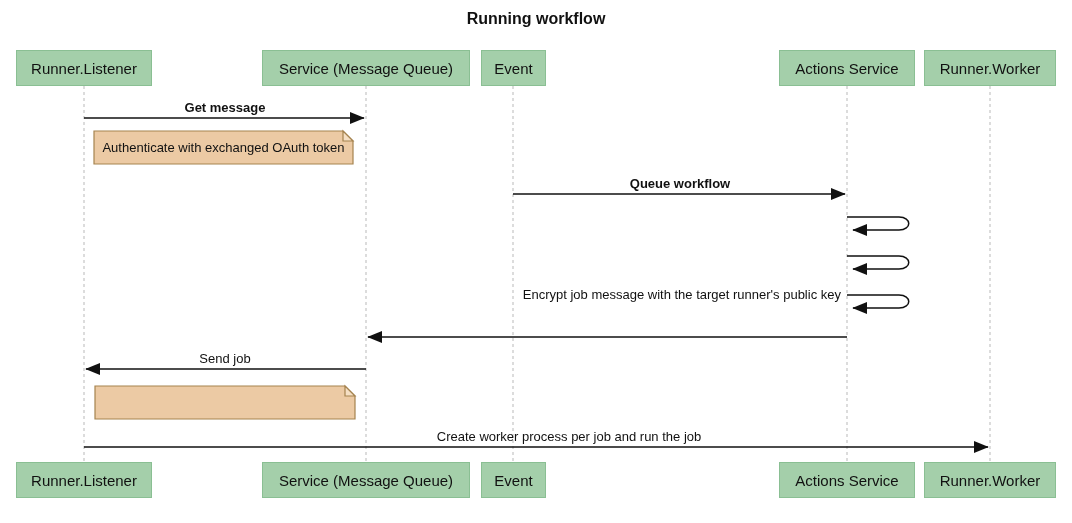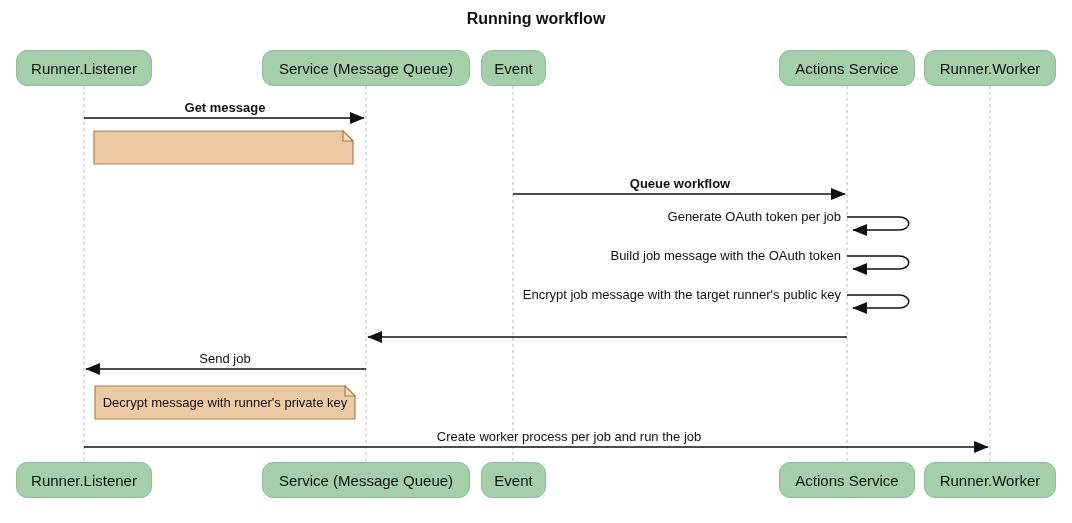--- a/index.html
+++ b/index.html
@@ -2,21 +2,21 @@
 <html><head>
 <meta charset="utf-8">
 <style>
   html,body{margin:0;padding:0;background:#ffffff;}
   body{font-family:"Liberation Sans", sans-serif; width:1072px; height:523px; position:relative; overflow:hidden; color:#111;}
   .diagram{position:absolute; left:0; top:0; width:1072px; height:441px;}
   svg.canvas{position:absolute; left:0; top:0;}
   .title{position:absolute; left:0; top:10px; width:1072px; text-align:center; font-size:16px; font-weight:bold; color:#111;}
   .actor{
     position:absolute; height:36px; box-sizing:border-box;
-    background:#a4cfaa; border:1px solid #8abf93; border-radius:11px;
+    background:#a4cfaa; border:1px solid #8abf93; border-radius:0;
     display:flex; align-items:center; justify-content:center;
     font-size:15px; color:#111; white-space:nowrap;
   }
   .msg{
     position:absolute; font-size:13px; color:#111; white-space:nowrap;
     transform:translateX(-50%);
   }
   .msg.right-align{transform:translate(-100%,-50%);}
   .note-text{
     position:absolute; font-size:13px; color:#111; white-space:nowrap;
@@ -91,21 +91,19 @@
     </div>
   <div class="actor" style="left:779px; top:462px; width:136px;">
       <span>Actions Service</span>
     </div>
   <div class="actor" style="left:924px; top:462px; width:132px;">
       <span>Runner.Worker</span>
     </div>
 
   <div class="msg" style="left:225px; top:100px;font-weight:bold;">Get message</div>
   <div class="msg" style="left:680px; top:176px;font-weight:bold;">Queue workflow</div>
-  <div class="msg right-align" style="left:841px; top:216px;">Generate OAuth token per job</div>
-  <div class="msg right-align" style="left:841px; top:255px;">Build job message with the OAuth token</div>
   <div class="msg right-align" style="left:841px; top:294px;text-align:center;">Encrypt job message with the target runner's public key</div>
   <div class="msg" style="left:225px; top:351px;text-align:right;">Send job</div>
   <div class="msg" style="left:537px; top:429px;margin-left:32px;">Create worker process per job and run the job</div>
 
-  <div class="note-text" style="left:95px; top:386px; width:260px; height:33px;">Decrypt message with runner's private key</div>
+  <div class="note-text" style="left:94px; top:131px; width:259px; height:33px;">Authenticate with exchanged OAuth token</div>
 
 </div>
 
 </body></html>

